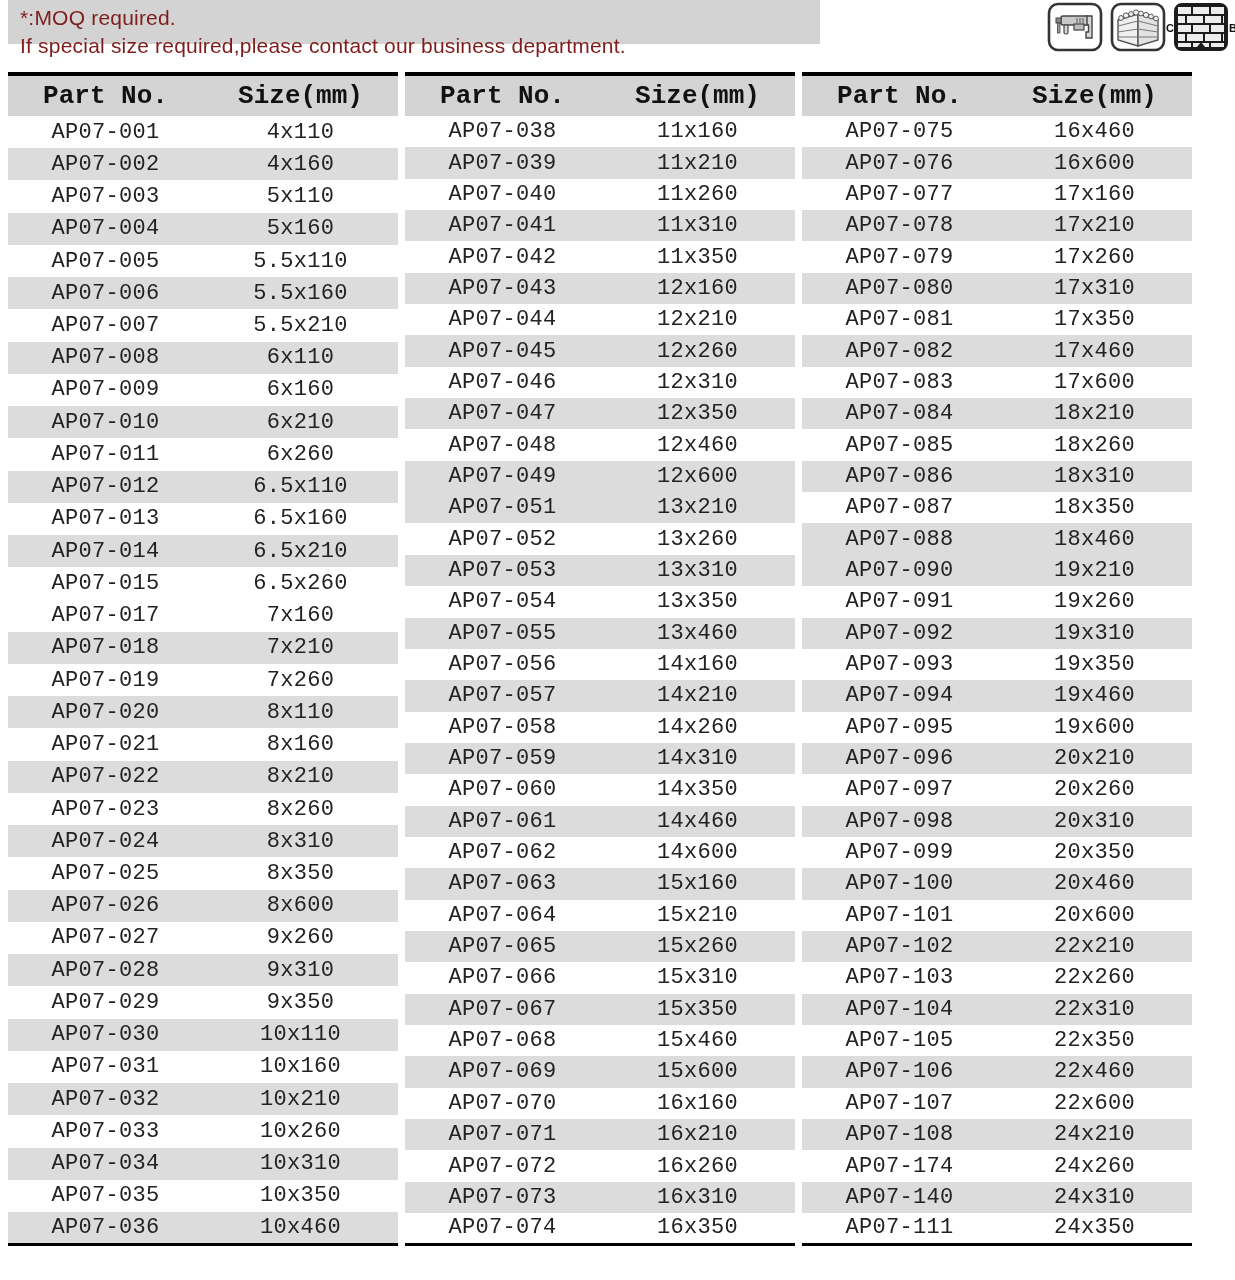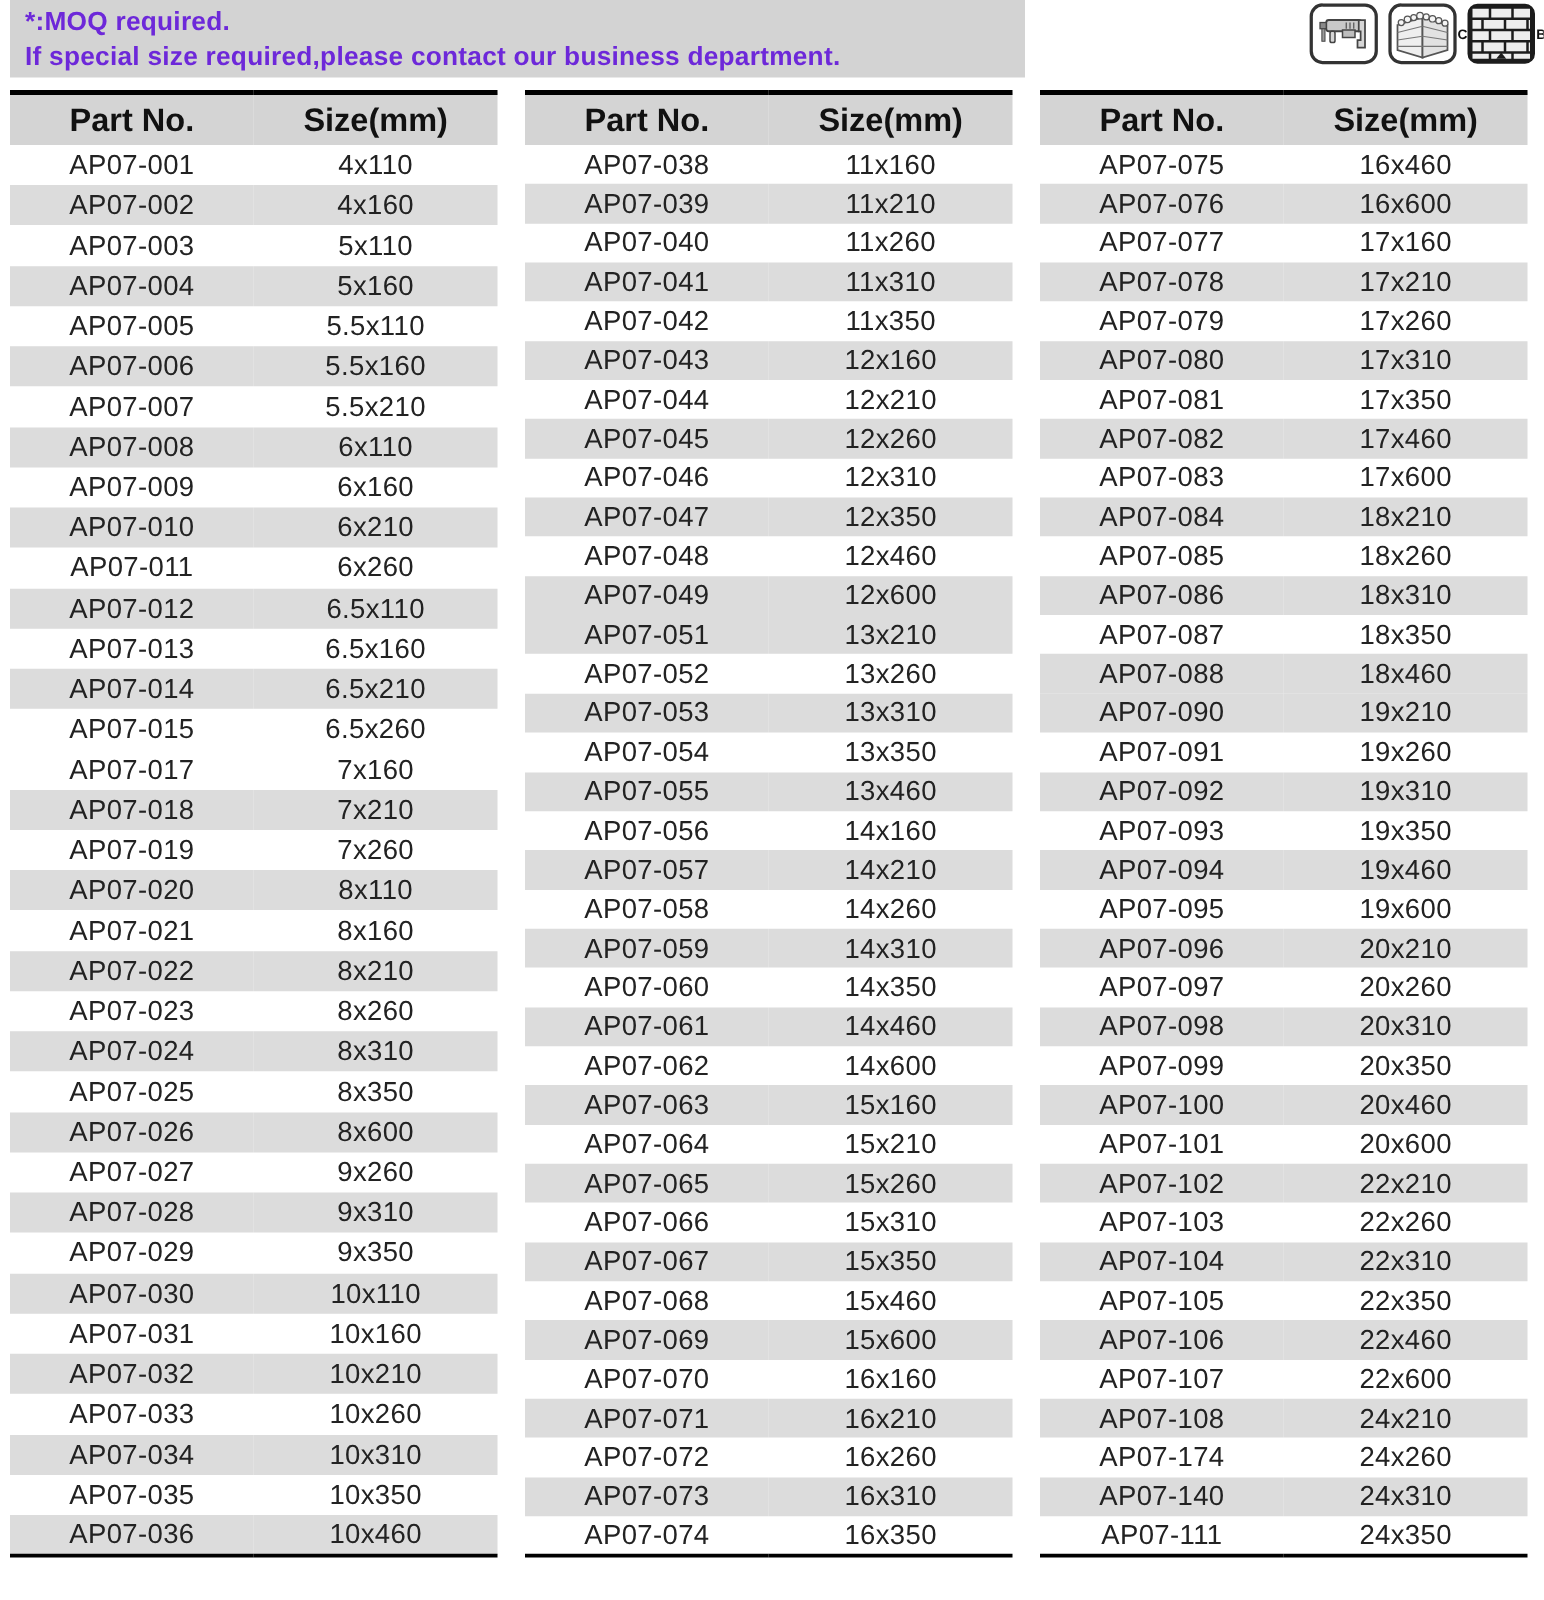--- a/index.html
+++ b/index.html
@@ -9,34 +9,33 @@
     font-family:"Liberation Sans", sans-serif;
     color:#1b1b1b;
     overflow:hidden;
   }
   .page { width:1235px; height:1280px; position:relative; padding:0 0 0 8px; }
 
   
   .top-band { display:flex; justify-content:space-between; align-items:flex-start; height:64px; }
   .note-box {
     background:#d3d3d3;
-    width:812px; height:62px;
+    width:812px; height:44px;
     padding:4px 10px 0 12px;
     font-size:21px; line-height:28px;
-    color:#6d28d9;
+    color:#7f1d1d;
     letter-spacing:0.2px;
-    font-weight:bold;
   }
   .icon-strip { display:flex; gap:7px; margin-right:6px; margin-top:2px; }
   .icon-block { width:56px; display:flex; flex-direction:row; align-items:center; }
   .icon-block svg { display:block; }
   .icon-label { font-size:11px; font-weight:bold; color:#111; margin-top:1px; letter-spacing:0.2px; }
 
   
-  .tables { display:flex; gap:22px; margin-top:8px; }
+  .tables { display:flex; gap:7px; margin-top:8px;font-family:Liberation Mono, monospace; }
   table.parts {
     width:390px;
     border-collapse:collapse;
     table-layout:fixed;
     border-top:4px solid #000;
     border-bottom:3px solid #000;
   }
   table.parts th {
     background:#d4d4d4;
     height:42px;

